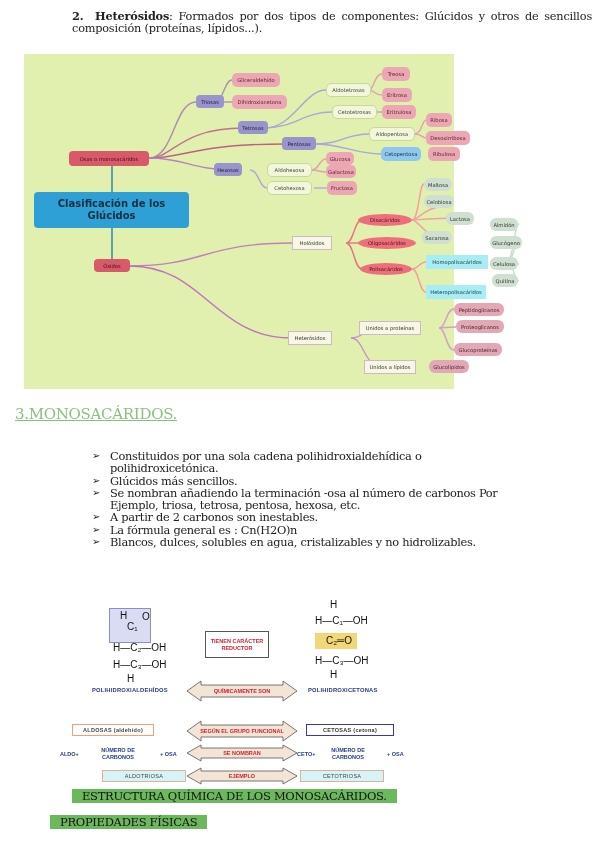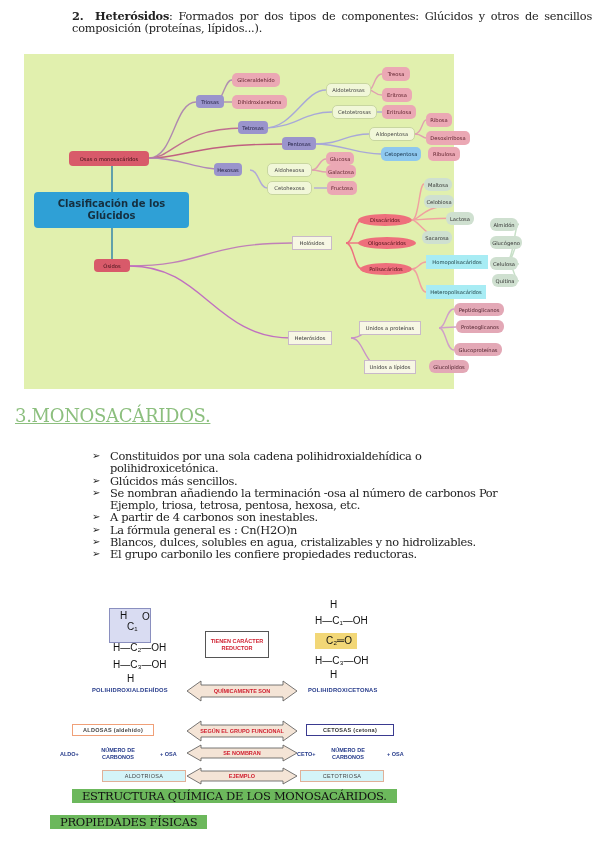--- a/index.html
+++ b/index.html
@@ -13,21 +13,21 @@
   .n-purple{background:#9a94cc;color:#1d1b3c;border-radius:4px;}
   .n-pink{background:#eba8b4;color:#5a1d28;border-radius:5px;}
   .n-outline{background:#f1f7d8;border:1px solid #c8d6a0;color:#444;border-radius:5px;}
   .n-box{background:#f7f7e4;border:1px solid #c9b9c9;color:#333;}
   .n-blue{background:#8ec8ee;color:#163048;border-radius:5px;}
   .n-ellipse{background:#ee6f7c;color:#4c0f17;border-radius:50%;}
   .n-gray{background:#cfe0d0;color:#333;border-radius:6px;}
   .n-cyan{background:#a8ecf4;color:#1a3b40;}
   .n-mauve{background:#e3a8b6;color:#4a1d28;border-radius:6px;}
   .root{position:absolute;left:10px;top:138px;width:155px;height:36px;background:#2fa0d6;border-radius:4px;color:#152f3f;font-family:"DejaVu Sans",sans-serif;font-weight:bold;font-size:10px;line-height:12px;text-align:center;display:flex;align-items:center;justify-content:center;}
-  .section-title{position:absolute;left:15px;top:405px;font-size:18px;color:#8cbf7e;text-decoration:underline;letter-spacing:-0.3px;}
+  .section-title{position:absolute;left:15px;top:405px;font-size:15px;color:#8cbf7e;text-decoration:underline;letter-spacing:-0.3px;}
   .bullets{position:absolute;left:92px;top:450px;width:440px;margin:0;padding:0;list-style:none;font-size:11.4px;line-height:12.3px;letter-spacing:-0.3px;}
   .bullets li{position:relative;padding-left:18px;}
   .bullets li:before{content:"\27A2";position:absolute;left:0;top:0;font-size:10px;}
   .diagram{position:absolute;left:60px;top:598px;width:380px;height:190px;}
   .chem{position:absolute;font-family:"Liberation Sans",sans-serif;font-size:10px;color:#111;}
   .hl-blue{position:absolute;background:#d9dcf2;border:1px solid #8a8fbf;}
   .hl-yellow{position:absolute;background:#f2d777;}
   .blue-label{position:absolute;font-family:"Liberation Sans",sans-serif;font-weight:bold;font-size:5.8px;color:#253a8a;letter-spacing:0.2px;white-space:nowrap;}
   .red-box{position:absolute;border:1px solid #555;background:#fff;color:#d02030;font-family:"Liberation Sans",sans-serif;font-weight:bold;font-size:5.5px;line-height:7px;text-align:center;display:flex;align-items:center;justify-content:center;}
   .arrow{position:absolute;font-family:"Liberation Sans",sans-serif;font-weight:bold;font-size:5.5px;line-height:7px;color:#d02030;text-align:center;}
@@ -147,24 +147,23 @@
   <div class="node n-box" style="left:340px;top:306px;width:52px;height:14px;">Unidos a lípidos</div>
   <div class="node n-mauve" style="left:405px;top:306px;width:40px;height:13px;">Glucolípidos</div>
 </div>
 
 <div class="section-title">3.MONOSACÁRIDOS.</div>
 
 <ul class="bullets">
   <li>Constituidos por una sola cadena polihidroxialdehídica o polihidroxicetónica.</li>
   <li>Glúcidos más sencillos.</li>
   <li> Se nombran añadiendo la terminación -osa al número de carbonos Por Ejemplo, triosa, tetrosa, pentosa, hexosa, etc.</li>
-  <li>A partir de 4 carbonos son inestables.</li>
+  <li>A partir de 2 carbonos son inestables.</li>
   <li> La fórmula general es : Cn(H2O)n</li>
   <li>Blancos, dulces, solubles en agua, cristalizables y no hidrolizables.</li>
-  <li>El grupo carbonilo les confiere propiedades reductoras.</li>
 </ul>
 
 <div class="diagram">
 
   <div class="hl-blue" style="left:49px;top:10px;width:40px;height:33px;"></div>
   <div class="chem" style="left:60px;top:12px;">H</div>
   <div class="chem" style="left:82px;top:13px;">O</div>
   <div class="chem" style="left:67px;top:23px;">C₁</div>
   <div class="chem" style="left:53px;top:44px;">H—C₂—OH</div>
   <div class="chem" style="left:53px;top:61px;">H—C₃—OH</div>

